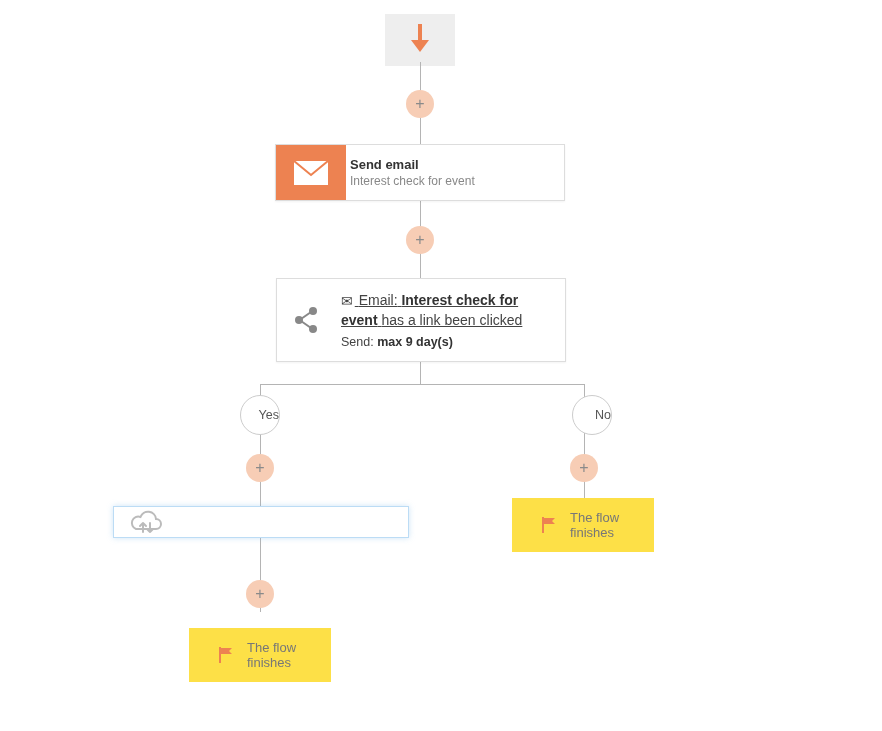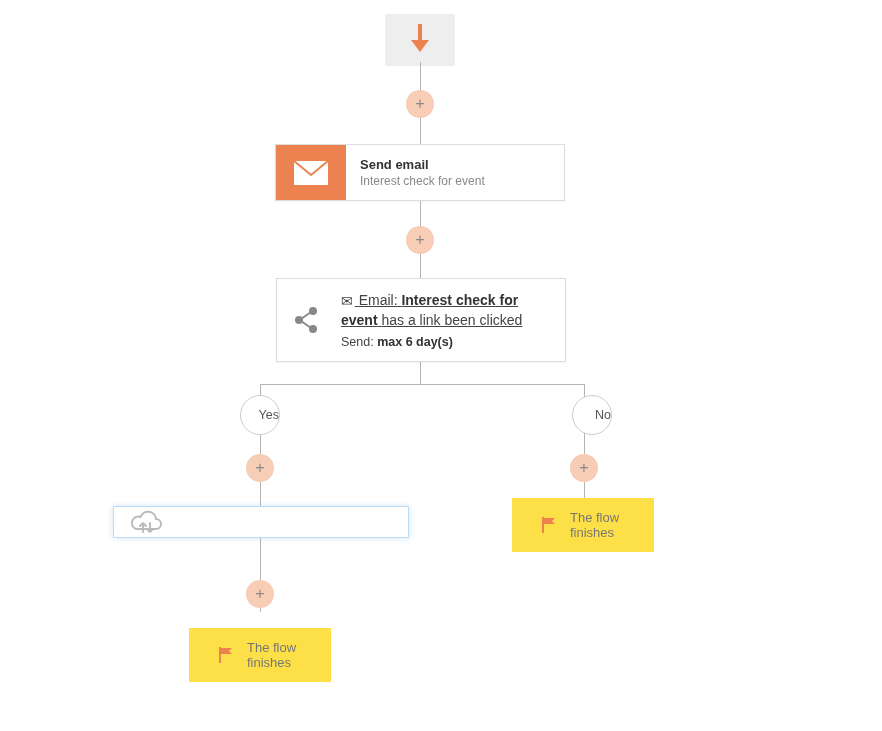--- a/index.html
+++ b/index.html
@@ -92,21 +92,21 @@
   }
   .card .icon-col.orange {
     background: #ed8251;
     width: 70px;
   }
   .card .icon-col.white {
     background: #fff;
     width: 58px;
   }
   .card .text-col {
-    padding: 12px 14px;
+    padding: 12px 4px;
     display: flex;
     flex-direction: column;
     justify-content: center;
   }
   .card .title {
     font-weight: 600;
     color: #333;
     margin-bottom: 2px;
   }
   .card .sub {
@@ -205,21 +205,21 @@
   </div>
   <div class="text-col">
     <div class="line1">
       <span style="display:inline-block; vertical-align:middle; margin-right:2px;">✉</span>
       <span>Email:</span>
       <b>Interest check for event</b>
       <span>has a link been clicked</span>
     </div>
     <div class="line2">
       <span>Send:</span>
-      <b>max 6 day(s)</b>
+      <b>max 9 day(s)</b>
     </div>
   </div>
 </div>
 
 <div class="branch-label" style="left:240px; top:395px;">
   <span>Yes</span>
 </div>
 
 <div class="branch-label" style="left:572px; top:395px;">
   <span>No</span>

